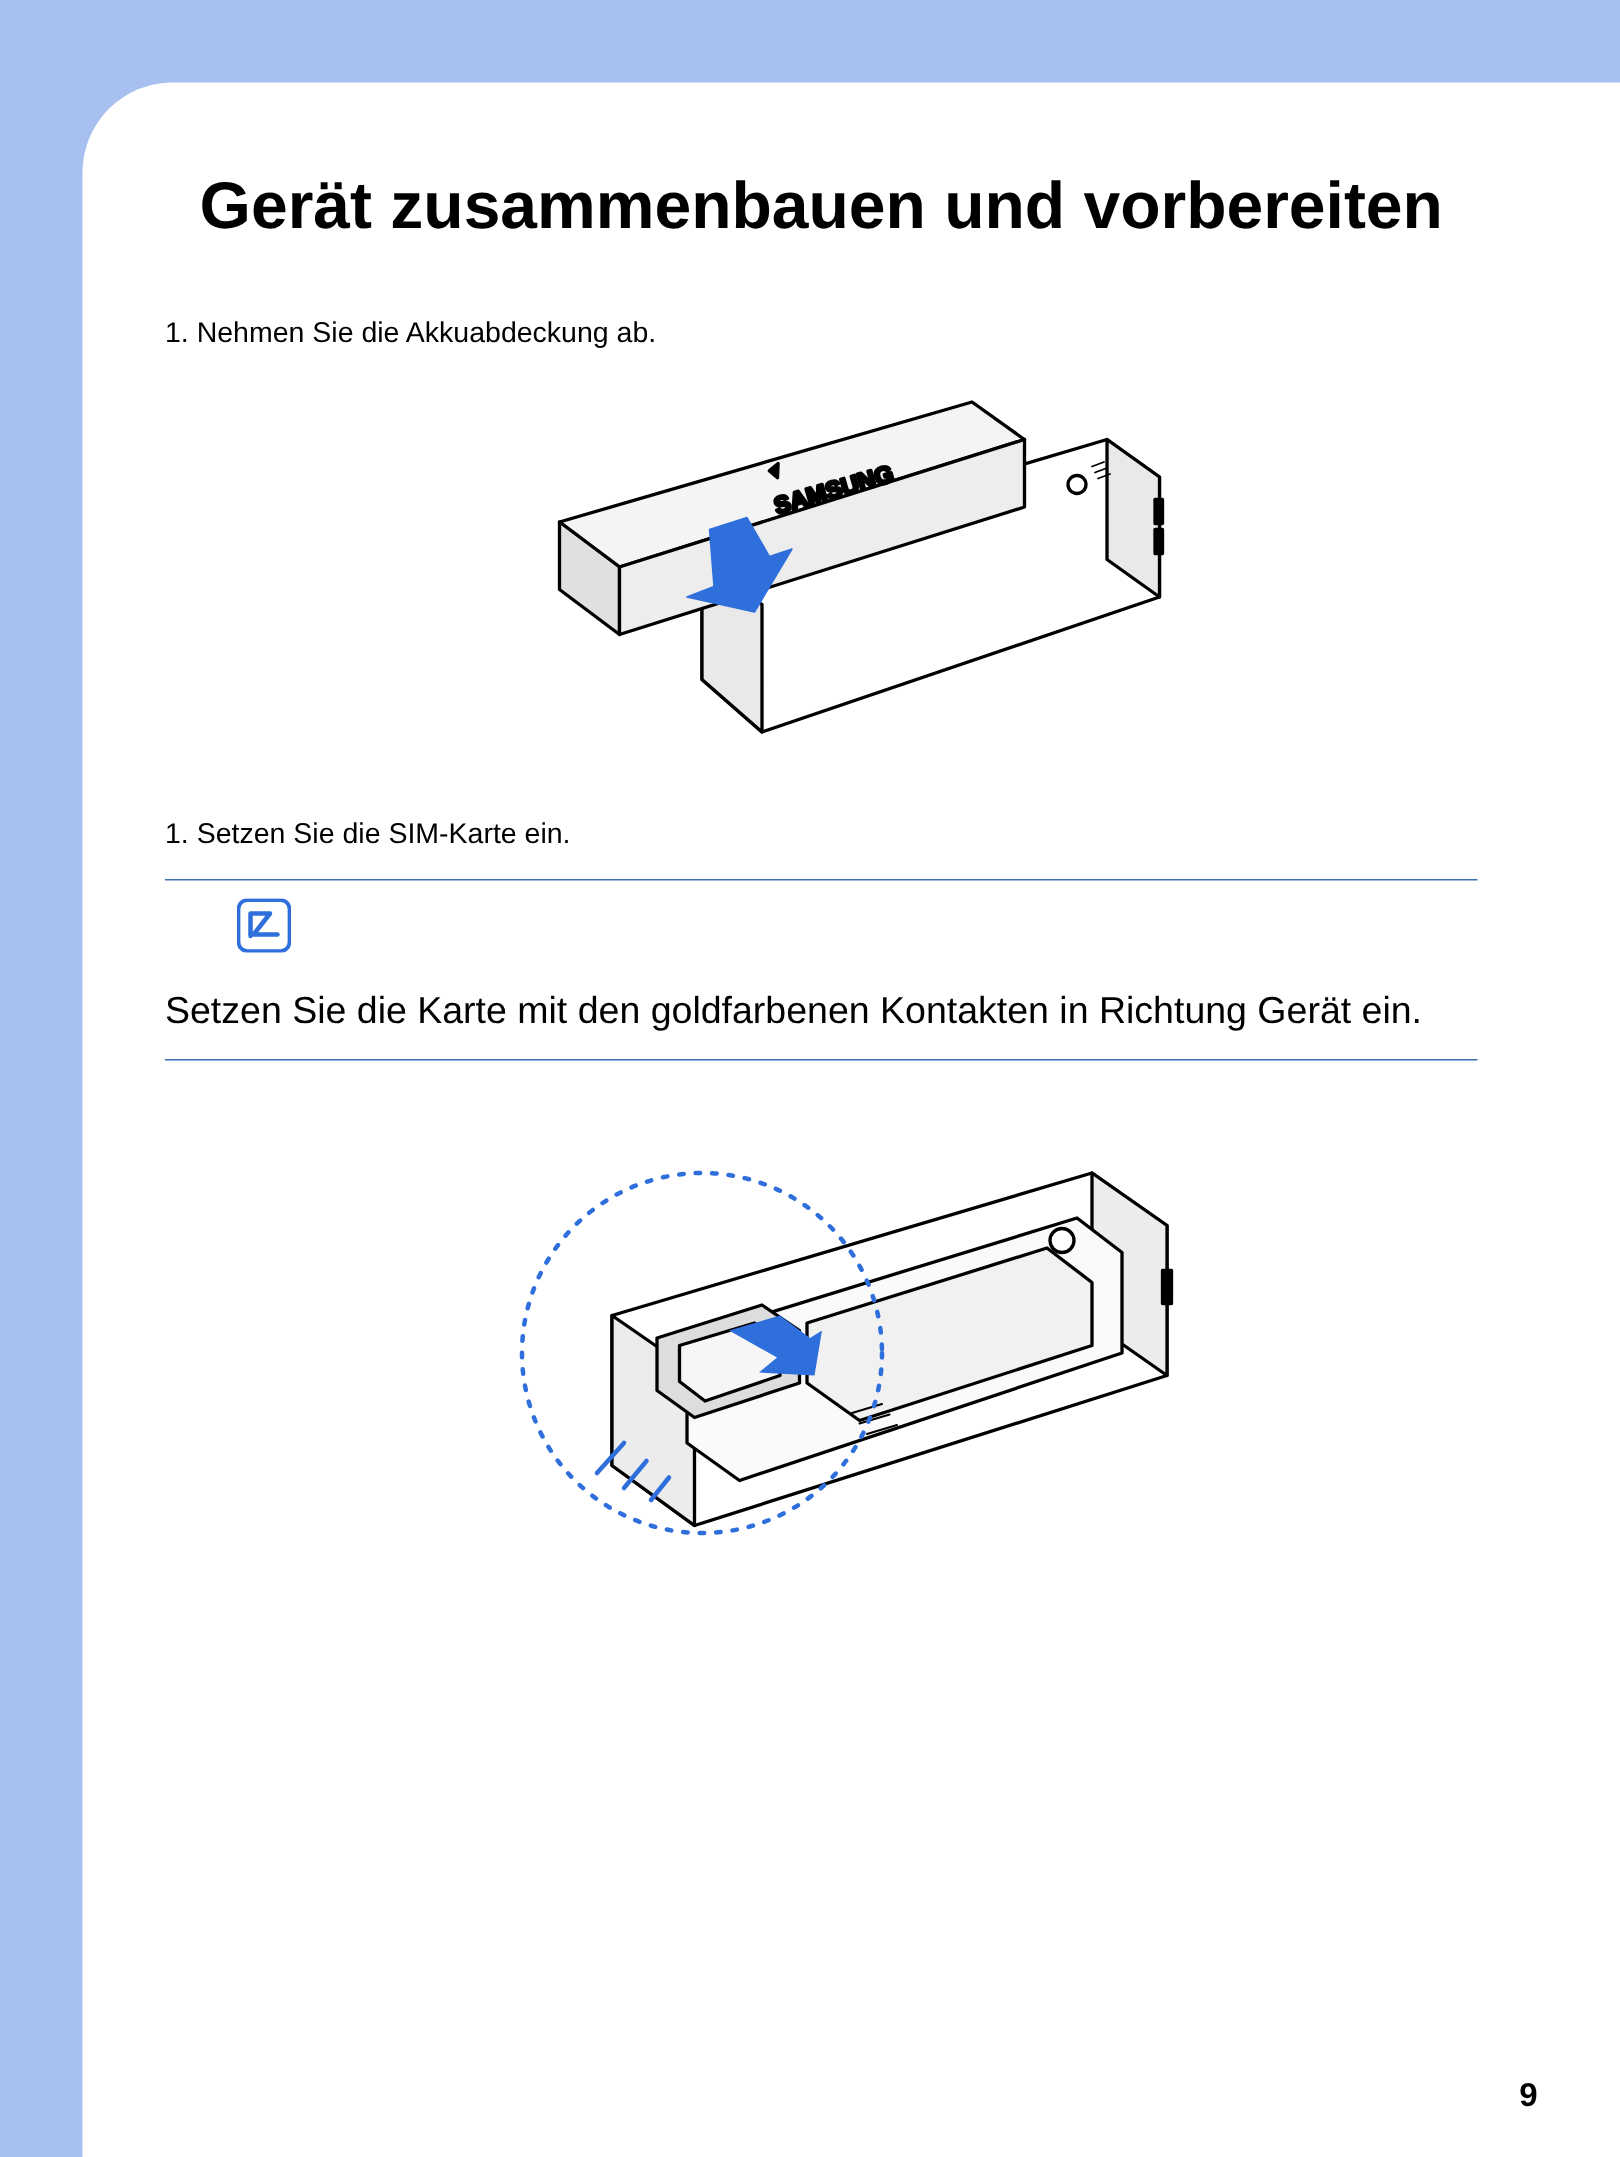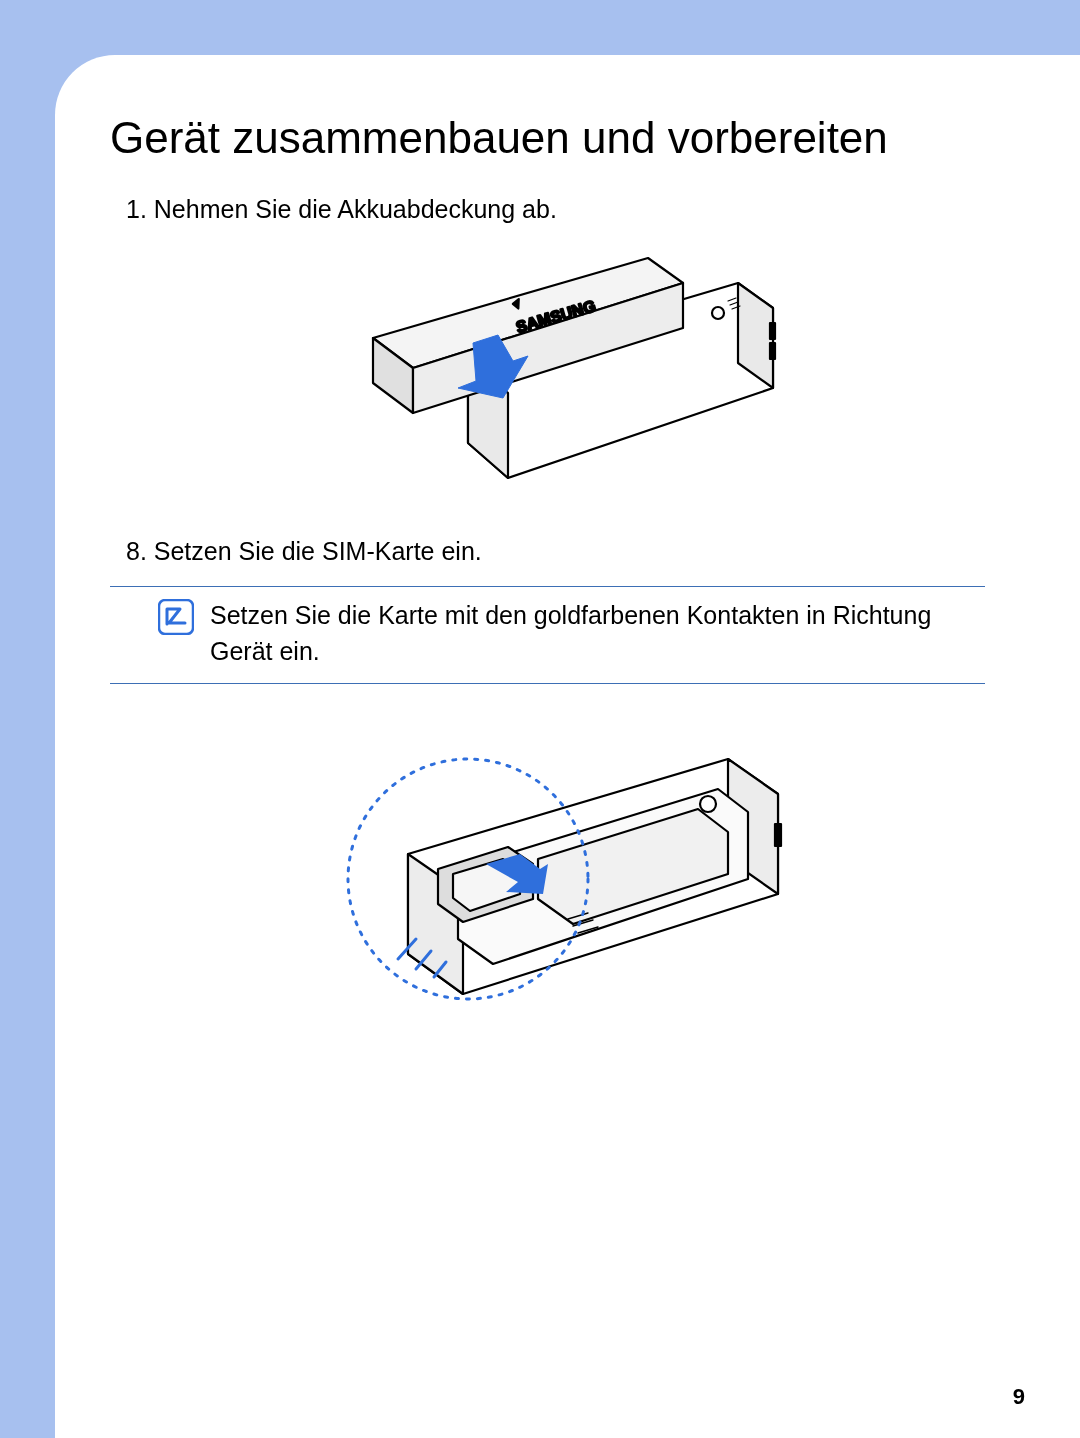--- a/index.html
+++ b/index.html
@@ -14,51 +14,52 @@
     left: 55px;
     top: 55px;
     width: 1025px;
     height: 1383px;
     background: #ffffff;
     border-top-left-radius: 60px;
     padding: 55px 95px 40px 55px;
   }
   .title {
     font-size: 44px;
-    font-weight: normal;
+    font-weight: bold;
     color: #000;
     line-height: 1.25;
-    margin-bottom: 26px;
+    margin-bottom: 44px;
+    text-align: center;
   }
   .subtitle {
     font-size: 31px;
     font-weight: bold;
     color: #000;
     margin-bottom: 24px;
   }
   .step {
-    font-size: 25px;
+    font-size: 19px;
     color: #000;
     margin-bottom: 16px;
     line-height: 1.45;
-    margin-left: 16px;
   }
   .illus {
     display: flex;
     justify-content: center;
     margin: 10px 0 30px 0;
   }
   .note-box {
     border-top: 1px solid #3d6fb5;
     border-bottom: 1px solid #3d6fb5;
     padding: 10px 0 14px 0;
     display: flex;
     gap: 16px;
     align-items: flex-start;
     margin-bottom: 30px;
+    flex-direction: column;
   }
   .note-icon {
     flex: 0 0 auto;
     margin-top: 2px;
     margin-left: 48px;
   }
   .note-text {
     font-size: 25px;
     color: #000;
     line-height: 1.45;
@@ -110,21 +111,21 @@
 
         <polygon points="195,60 202,57 199,66" fill="#000" transform="rotate(-16 198 61)"></polygon>
       </g>
 
       <g>
         <polygon points="155,100 180,92 195,118 210,113 185,155 140,145 158,138" fill="#2f6fdc" stroke="#2f6fdc" stroke-linejoin="round"></polygon>
       </g>
     </svg>
   </div>
 
-  <p class="step">8. Setzen Sie die SIM-Karte ein.</p>
+  <p class="step">1. Setzen Sie die SIM-Karte ein.</p>
 
   <div class="note-box">
     <span class="note-icon">
       <svg width="36" height="36" viewBox="0 0 36 36">
         <rect x="1" y="1" width="34" height="34" rx="6" fill="none" stroke="#2f6fdc" stroke-width="2.5"></rect>
         <path d="M 9 25 L 9 10 L 22 10 L 11 24 L 27 24" fill="none" stroke="#2f6fdc" stroke-width="3" stroke-linecap="round" stroke-linejoin="round"></path>
       </svg>
     </span>
     <p class="note-text">Setzen Sie die Karte mit den goldfarbenen Kontakten in Richtung Gerät ein.</p>
   </div>

